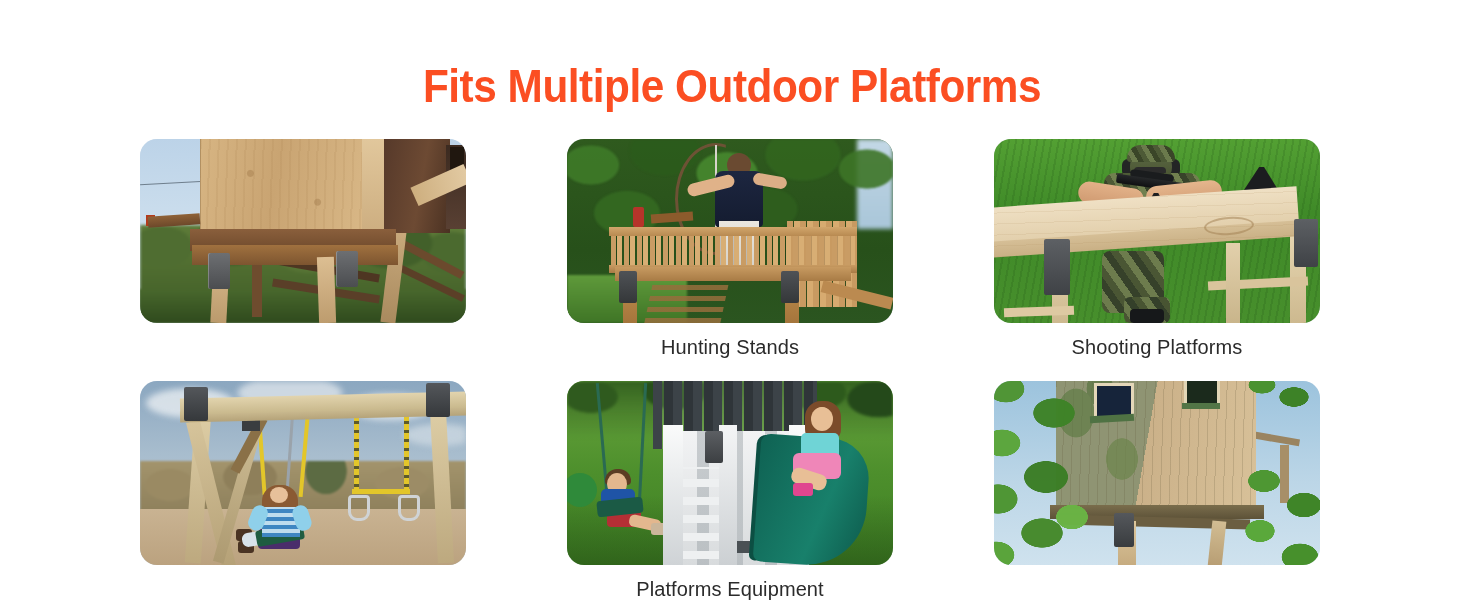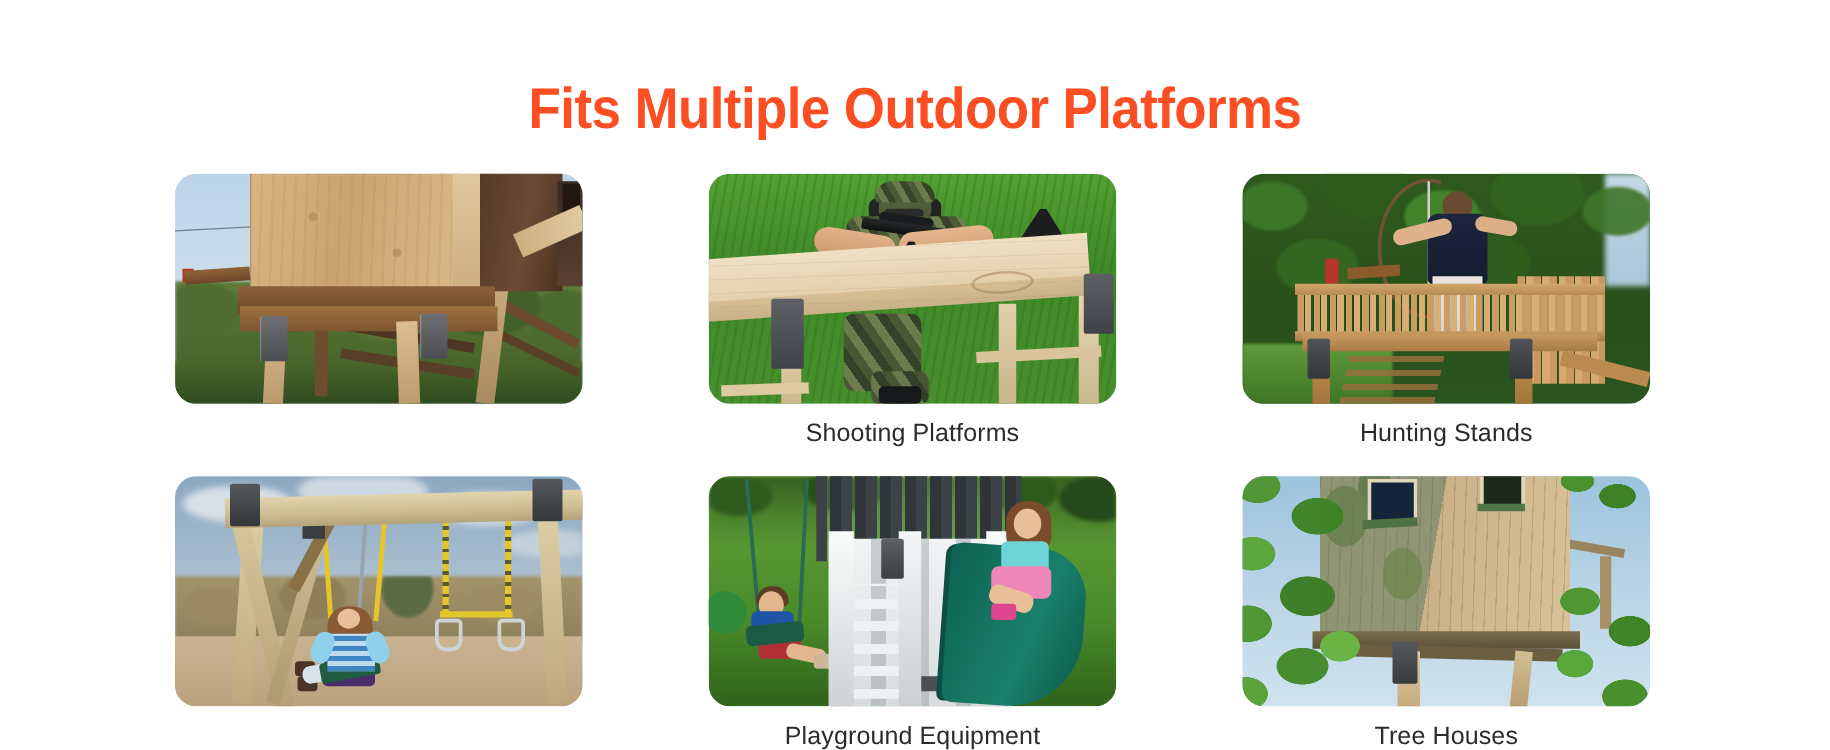--- a/index.html
+++ b/index.html
@@ -372,20 +372,52 @@
           <div class="lay t1-p2"></div>
           <div class="lay t1-b1"></div>
           <div class="lay t1-b2"></div>
         </div>
       </div>
     </div>
 
     <div class="tile">
       <div class="thumb">
         <div class="scene">
+          <div class="lay t3-bg"></div>
+          <div class="lay t3-sky"></div>
+          <div class="lay t3-foliage"></div>
+          <div class="lay t3-grass"></div>
+          <div class="lay t3-bow"></div>
+          <div class="lay t3-string"></div>
+          <div class="lay t3-man-head"></div>
+          <div class="lay t3-man-body"></div>
+          <div class="lay t3-man-arm"></div>
+          <div class="lay t3-man-arm2"></div>
+          <div class="lay t3-pants"></div>
+          <div class="lay t3-cup"></div>
+          <div class="lay t3-quiv"></div>
+          <div class="lay t3-stairs"></div>
+          <div class="lay t3-panel"></div>
+          <div class="lay t3-pickets"></div>
+          <div class="lay t3-railtop"></div>
+          <div class="lay t3-railbot"></div>
+          <div class="lay t3-deckfloor"></div>
+          <div class="lay t3-ramp"></div>
+          <div class="lay t3-post1"></div>
+          <div class="lay t3-post2"></div>
+          <div class="lay t3-b1"></div>
+          <div class="lay t3-b2"></div>
+        </div>
+      </div>
+      <div class="tile-caption">Hunting Stands</div>
+    </div>
+
+    <div class="tile">
+      <div class="thumb">
+        <div class="scene">
           <div class="lay t2-grass"></div>
           <div class="lay t2-grass2"></div>
           <div class="lay t2-muff1"></div>
           <div class="lay t2-muff2"></div>
           <div class="lay t2-man-head"></div>
           <div class="lay t2-cap"></div>
           <div class="lay t2-glass"></div>
           <div class="lay t2-torso"></div>
           <div class="lay t2-scope"></div>
           <div class="lay t2-rifle"></div>
@@ -406,52 +438,20 @@
           <div class="lay t2-top"></div>
           <div class="lay t2-topgrain"></div>
           <div class="lay t2-knot"></div>
           <div class="lay t2-leg1"></div>
           <div class="lay t2-rail2"></div>
           <div class="lay t2-br1"></div>
           <div class="lay t2-br2"></div>
         </div>
       </div>
       <div class="tile-caption">Shooting Platforms</div>
-    </div>
-
-    <div class="tile">
-      <div class="thumb">
-        <div class="scene">
-          <div class="lay t3-bg"></div>
-          <div class="lay t3-sky"></div>
-          <div class="lay t3-foliage"></div>
-          <div class="lay t3-grass"></div>
-          <div class="lay t3-bow"></div>
-          <div class="lay t3-string"></div>
-          <div class="lay t3-man-head"></div>
-          <div class="lay t3-man-body"></div>
-          <div class="lay t3-man-arm"></div>
-          <div class="lay t3-man-arm2"></div>
-          <div class="lay t3-pants"></div>
-          <div class="lay t3-cup"></div>
-          <div class="lay t3-quiv"></div>
-          <div class="lay t3-stairs"></div>
-          <div class="lay t3-panel"></div>
-          <div class="lay t3-pickets"></div>
-          <div class="lay t3-railtop"></div>
-          <div class="lay t3-railbot"></div>
-          <div class="lay t3-deckfloor"></div>
-          <div class="lay t3-ramp"></div>
-          <div class="lay t3-post1"></div>
-          <div class="lay t3-post2"></div>
-          <div class="lay t3-b1"></div>
-          <div class="lay t3-b2"></div>
-        </div>
-      </div>
-      <div class="tile-caption">Hunting Stands</div>
     </div>
 
     <div class="tile">
       <div class="thumb">
         <div class="scene">
           <div class="lay t4-sky"></div>
           <div class="lay t4-clouds"></div>
           <div class="lay t4-brush"></div>
           <div class="lay t4-ground"></div>
           <div class="lay t4-str4"></div>
@@ -516,21 +516,21 @@
           <div class="lay t5-slide"></div>
           <div class="lay t5-k2-hair"></div>
           <div class="lay t5-k2-head"></div>
           <div class="lay t5-k2-face"></div>
           <div class="lay t5-k2-body"></div>
           <div class="lay t5-k2-skirt"></div>
           <div class="lay t5-k2-leg"></div>
           <div class="lay t5-k2-shoe"></div>
         </div>
       </div>
-      <div class="tile-caption">Playground Equipment</div>
+      <div class="tile-caption">Platforms Equipment</div>
     </div>
 
     <div class="tile">
       <div class="thumb">
         <div class="scene">
           <div class="lay t6-sky"></div>
           <div class="lay t6-rail"></div>
           <div class="lay t6-railp"></div>
           <div class="lay t6-railp2"></div>
           <div class="lay t6-house"></div>
@@ -543,17 +543,16 @@
           <div class="lay t6-floor"></div>
           <div class="lay t6-joist"></div>
           <div class="lay t6-leg2"></div>
           <div class="lay t6-post"></div>
           <div class="lay t6-brk"></div>
           <div class="lay t6-folTop"></div>
           <div class="lay t6-folR"></div>
           <div class="lay t6-folL"></div>
         </div>
       </div>
-      <div class="tile-caption">Tree Houses</div>
     </div>
 
   </div>
 </div>
 
 </body></html>

